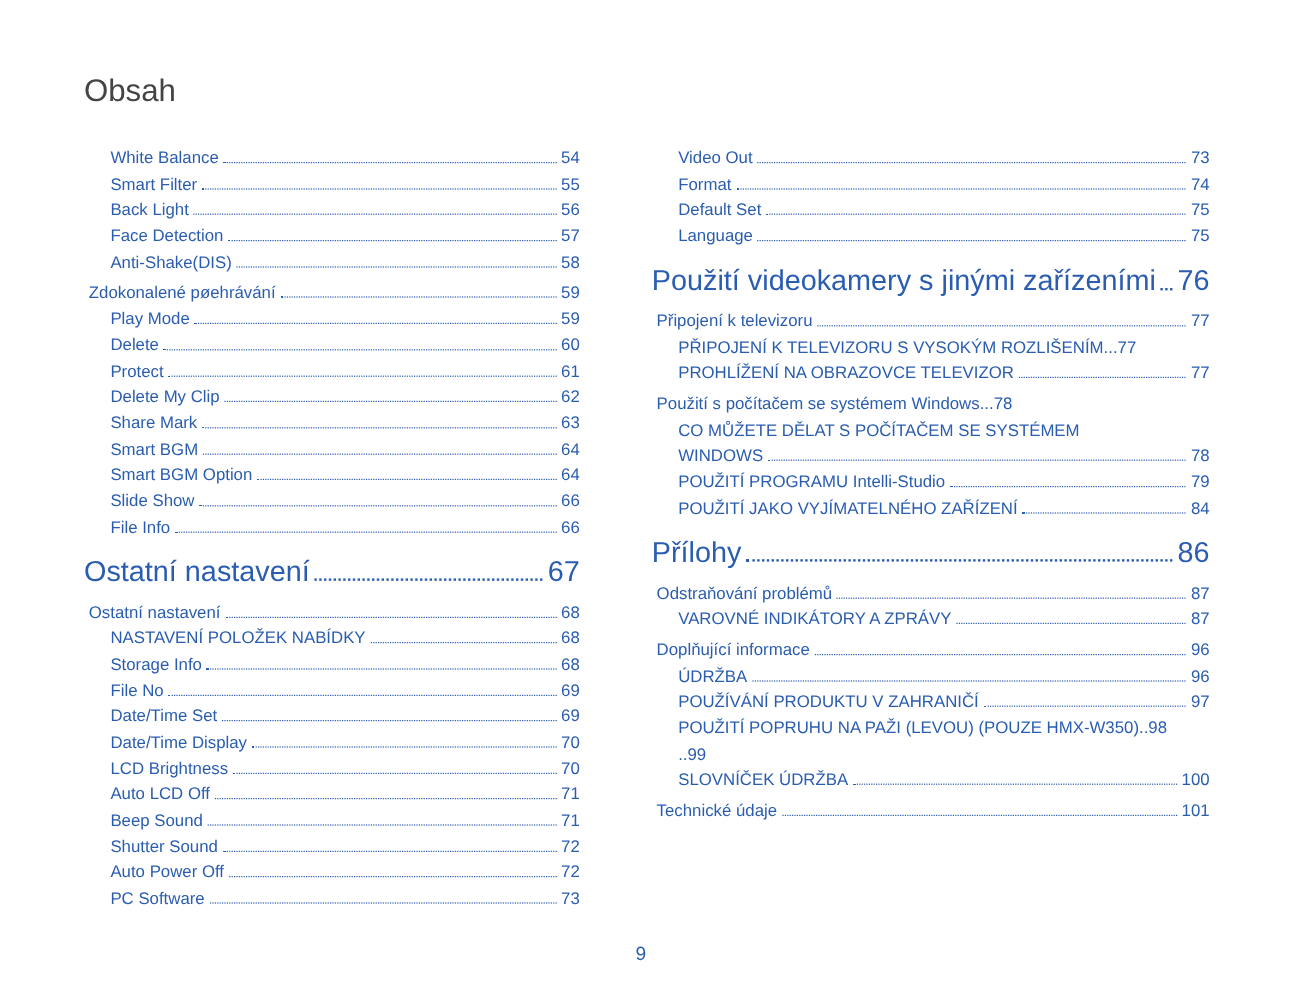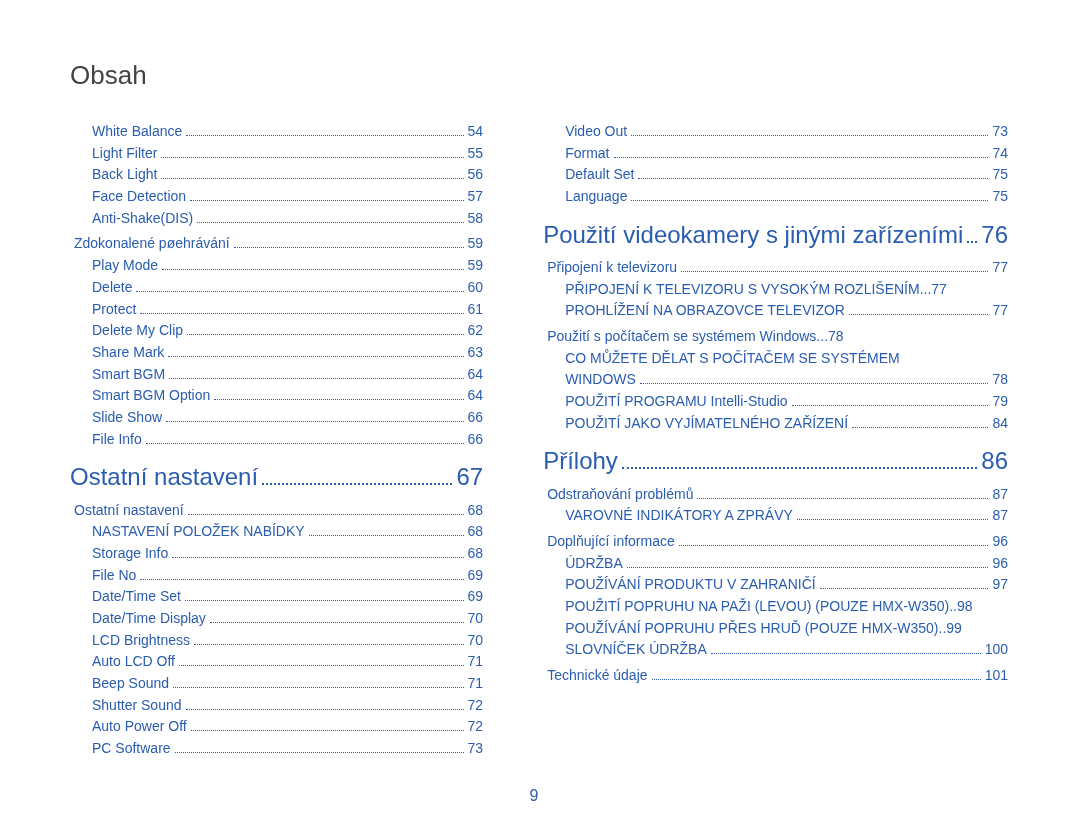--- a/index.html
+++ b/index.html
@@ -65,21 +65,21 @@
 <div class="page">
   <div class="title">Obsah</div>
   <div class="columns">
     <div class="col" id="col-0">
         <div class="toc-entry level-2">
           <span class="label">White Balance</span>
           <span class="dots"></span>
           <span class="page-num">54</span>
         </div>
         <div class="toc-entry level-2">
-          <span class="label">Light Filter</span>
+          <span class="label">Smart Filter</span>
           <span class="dots"></span>
           <span class="page-num">55</span>
         </div>
         <div class="toc-entry level-2">
           <span class="label">Back Light</span>
           <span class="dots"></span>
           <span class="page-num">56</span>
         </div>
         <div class="toc-entry level-2">
           <span class="label">Face Detection</span>
@@ -301,21 +301,20 @@
           <span class="label">POUŽÍVÁNÍ PRODUKTU V ZAHRANIČÍ</span>
           <span class="dots"></span>
           <span class="page-num">97</span>
         </div>
         <div class="toc-entry level-2">
           <span class="label">POUŽITÍ POPRUHU NA PAŽI (LEVOU) (POUZE HMX-W350)</span>
           <span>  .. </span>
           <span class="page-num">98</span>
         </div>
         <div class="toc-entry level-2">
-          <span class="label">POUŽÍVÁNÍ POPRUHU PŘES HRUĎ (POUZE HMX-W350)</span>
           <span>  .. </span>
           <span class="page-num">99</span>
         </div>
         <div class="toc-entry level-2">
           <span class="label">SLOVNÍČEK ÚDRŽBA</span>
           <span class="dots"></span>
           <span class="page-num">100</span>
         </div>
         <div class="toc-entry level-1">
           <span class="label">Technické údaje</span>

